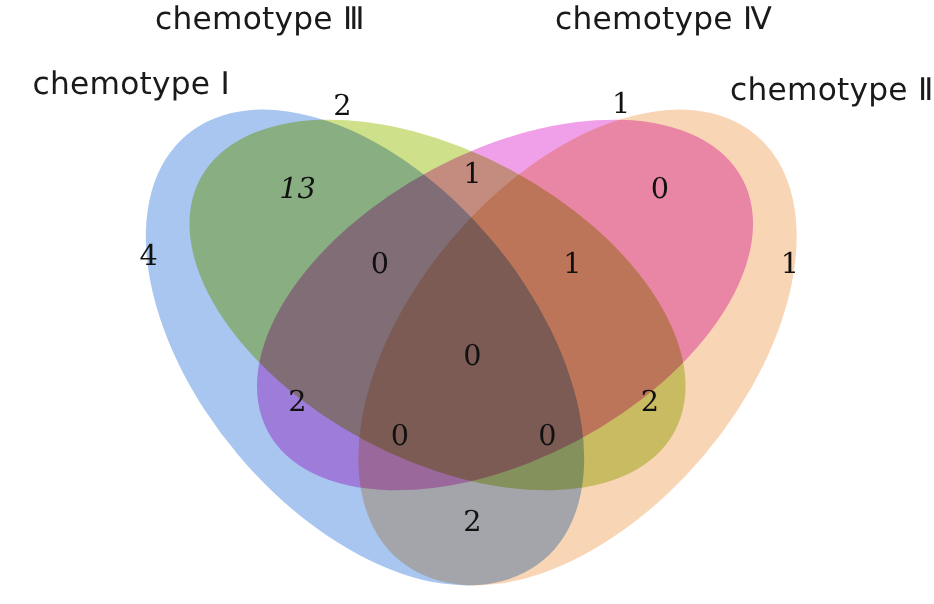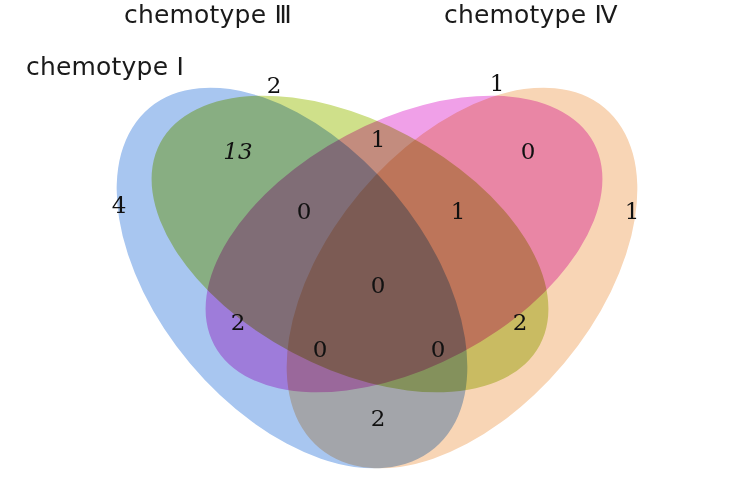--- a/index.html
+++ b/index.html
@@ -53,20 +53,21 @@
       <ellipse cx="292" cy="278" rx="133" ry="222" transform="rotate(-40 292 278)" fill="#A8C6F0" style="mix-blend-mode: multiply;"></ellipse>
       <ellipse cx="350" cy="244" rx="123" ry="215" transform="rotate(-62 350 244)" fill="#CFE08A" style="mix-blend-mode: multiply;"></ellipse>
       <ellipse cx="404" cy="244" rx="123" ry="215" transform="rotate(62 404 244)" fill="#F0A0E8" style="mix-blend-mode: multiply;"></ellipse>
       <ellipse cx="462" cy="278" rx="133" ry="222" transform="rotate(40 462 278)" fill="#F8D5B5" style="mix-blend-mode: multiply;"></ellipse>
     </g>
   </svg>
 
   <div class="set-label" id="label-chemotype-1">chemotype Ⅰ</div>
   <div class="set-label" id="label-chemotype-4">chemotype Ⅳ</div>
   <div class="set-label" id="label-chemotype-3">chemotype Ⅲ</div>
+  <div class="set-label" id="label-chemotype-2">chemotype Ⅱ</div>
 
   <div class="count" style="left:119px; top:205px;">4</div>
   <div class="count" style="left:274px; top:85px;">2</div>
   <div class="count" style="left:497px; top:83px;">1</div>
   <div class="count" style="left:632px; top:211px;">1</div>
 
   <div class="count" style="left:238px; top:151px;font-style:italic;">13</div>
   <div class="count" style="left:378px; top:139px;">1</div>
   <div class="count" style="left:528px; top:151px;">0</div>
 

